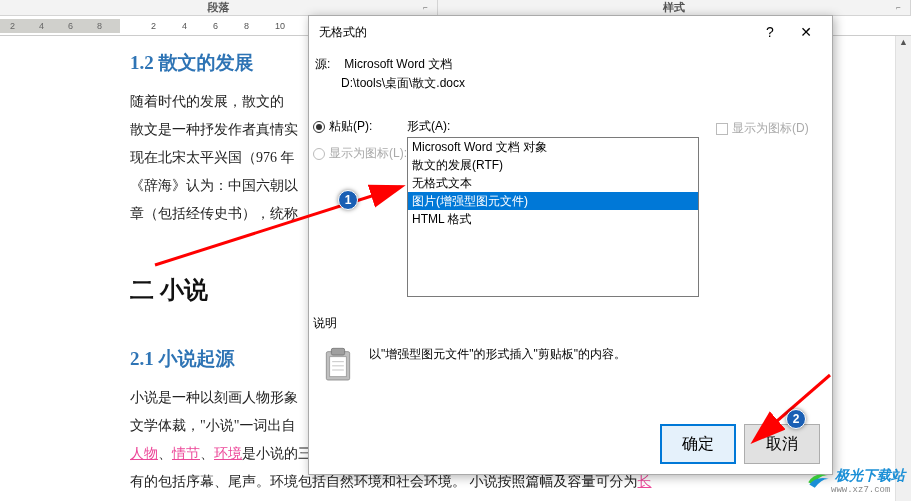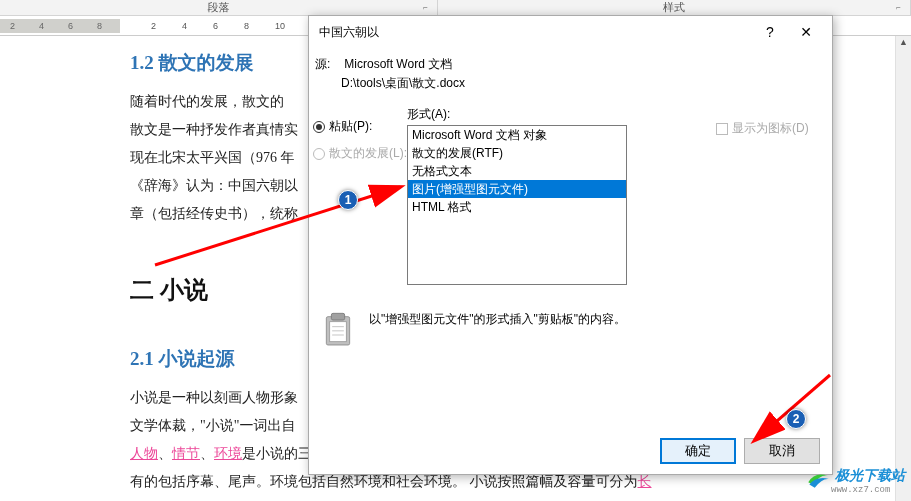--- a/index.html
+++ b/index.html
@@ -1,20 +1,20 @@
 <!DOCTYPE html>
 <html><head>
 <meta charset="utf-8">
 <style>
   * { box-sizing: border-box; margin: 0; padding: 0; }
   body { font-family: "Microsoft YaHei", Arial, sans-serif; font-size: 12px; background: #fff; width: 911px; height: 501px; overflow: hidden; position: relative; }
   
   
   .ribbon { position: absolute; top: 0; left: 0; right: 0; height: 16px; background: #f3f3f3; border-bottom: 1px solid #d4d4d4; display: flex; }
-  .ribbon-group { border-right: 1px solid #d4d4d4; display: flex; align-items: flex-start; justify-content: center; font-size: 11px; color: #555; position: relative; }
+  .ribbon-group { border-right: 1px solid #d4d4d4; display: flex; align-items: flex-start; justify-content: center; font-size: 11px; color: #555; position: relative; font-weight: bold; }
   .ribbon-group-2 { width: 200px; margin-left: 218px; }
   .ribbon-group-3 { flex: 1; }
   .ribbon-corner { position: absolute; right: 4px; bottom: 2px; width: 10px; height: 10px; font-size: 8px; color: #888; }
   
   
   .ruler { position: absolute; top: 16px; left: 0; right: 0; height: 20px; background: #fff; border-bottom: 1px solid #ccc; display: flex; align-items: center; }
   .ruler-dark { position: absolute; left: 0; width: 120px; height: 14px; background: #d0d0cc; top: 3px; display: flex; align-items: center; font-size: 9px; color: #666; padding-left: 10px; }
   .ruler-dark span { margin-right: 12px; }
   .ruler-light { position: absolute; left: 130px; right: 0; height: 14px; top: 3px; display: flex; align-items: center; font-size: 9px; color: #555; padding-left: 8px; }
   .ruler-light span { margin-right: 13px; }
@@ -37,39 +37,39 @@
   .src-label { display: inline-block; width: 26px; }
   
   .paste-area { margin-top: 14px; display: flex; }
   .paste-left { width: 94px; padding-top: 12px; }
   .radio-row { display: flex; align-items: center; margin-bottom: 10px; font-size: 12px; }
   .radio-circle { width: 12px; height: 12px; border: 1px solid #333; border-radius: 50%; margin-right: 4px; display: flex; align-items: center; justify-content: center; }
   .radio-circle.checked::after { content: ""; width: 6px; height: 6px; background: #333; border-radius: 50%; }
   .radio-row.disabled { color: #aaa; }
   .radio-row.disabled .radio-circle { border-color: #bbb; }
 
-  .paste-center { flex: 1; }
+  .paste-center { flex: 1; margin-top: 12px; }
   .form-label { margin-bottom: 2px; }
-  .listbox { border: 1px solid #7a7a7a; width: 220px; height: 160px; background: #fff; overflow: hidden; }
+  .listbox { border: 1px solid #7a7a7a; width: 292px; height: 160px; background: #fff; overflow: hidden; }
   .list-item { padding: 1px 4px; font-size: 12px; line-height: 16px; }
   .list-item.selected { background: #0078d7; color: #fff; }
 
   .paste-right { width: 120px; padding-top: 14px; padding-left: 8px; }
   .checkbox-row { display: flex; align-items: center; color: #aaa; font-size: 12px; }
   .checkbox-box { width: 12px; height: 12px; border: 1px solid #bbb; margin-right: 4px; }
 
   .desc-area { margin-top: 18px; }
   .desc-label { margin-bottom: 6px; }
   .desc-body { display: flex; align-items: flex-start; margin-top: 2px; }
   .clipboard-icon { width: 46px; height: 46px; margin: 4px 8px 0 2px; display:flex; align-items:center; justify-content:center; }
   .clipboard-icon svg { width: 40px; height: 40px; }
   .desc-text { font-size: 12px; padding-top: 8px; }
 
   .dlg-buttons { position: absolute; right: 12px; bottom: 10px; display: flex; }
-  .dlg-btn { width: 76px; height: 26px; margin-left: 8px; background: #e1e1e1; border: 1px solid #adadad; font-size: 13px; display: flex; align-items: center; justify-content: center; }
+  .dlg-btn { width: 76px; height: 40px; margin-left: 8px; background: #e1e1e1; border: 1px solid #adadad; font-size: 16px; display: flex; align-items: center; justify-content: center; }
   .dlg-btn.primary { border: 2px solid #0078d7; background: #e5f1fb; }
 
   
   .badge { position: absolute; width: 20px; height: 20px; border-radius: 50%; background: #1a5fb4; color: #fff; border: 1px solid #fff; display: flex; align-items: center; justify-content: center; font-size: 12px; font-weight: bold; box-shadow: 0 0 4px rgba(0,0,0,0.5); z-index: 50; }
   .arrow-svg { position: absolute; z-index: 40; pointer-events: none; }
   
   
   .watermark { position: absolute; right: 6px; bottom: 6px; display: flex; align-items: center; }
   .wm-text { color: #1b8fd6; font-style: italic; font-size: 14px; margin-left: 4px; font-weight: bold; }
   .wm-sub { color: #888; font-size: 9px; display:block; font-style: normal; font-weight: normal; font-family: Liberation Mono, monospace; }
@@ -137,40 +137,40 @@
     <span>有的包括序幕、尾声。环境包括自然环境和社会环境。 小说按照篇幅及容量可分为</span><span class="doc-link">长</span>
   </div>
 </div>
 
 <div class="right-scroll">
   <div class="arrow">▲</div>
 </div>
 
 <div class="dialog">
   <div class="dlg-title">
-    <span class="dlg-title-text">中国六朝以</span>
+    <span class="dlg-title-text">无格式的</span>
     <span class="dlg-help">?</span>
     <span class="dlg-close">✕</span>
   </div>
   <div class="dlg-body">
     <div class="src-row">
       <span class="src-label">源:</span>
       <span>Microsoft Word 文档</span>
     </div>
     <div class="src-row" style="padding-left:28px;">D:\tools\桌面\散文.docx</div>
 
     <div class="paste-area">
       <div class="paste-left">
         <div class="radio-row">
           <span class="radio-circle checked"></span>
           <span>粘贴(P):</span>
         </div>
         <div class="radio-row disabled">
           <span class="radio-circle"></span>
-          <span>散文的发展(L):</span>
+          <span>显示为图标(L):</span>
         </div>
       </div>
       <div class="paste-center">
         <div class="form-label">
           <span>形式(A):</span>
         </div>
         <div class="listbox">
           <div class="list-item">Microsoft Word 文档 对象</div>
           <div class="list-item">散文的发展(RTF)</div>
           <div class="list-item">无格式文本</div>
@@ -180,20 +180,21 @@
       </div>
       <div class="paste-right">
         <div class="checkbox-row">
           <span class="checkbox-box"></span>
           <span>显示为图标(D)</span>
         </div>
       </div>
     </div>
 
     <div class="desc-area">
+      <div class="desc-label">说明</div>
       <div class="desc-body">
         <div class="clipboard-icon">
           <svg viewBox="0 0 48 48">
               <rect x="10" y="8" width="28" height="34" rx="2" fill="#bfbfbf" stroke="#888"></rect>
               <rect x="16" y="4" width="16" height="8" rx="2" fill="#a0a0a0" stroke="#777"></rect>
               <rect x="14" y="14" width="20" height="24" fill="#fff" stroke="#999"></rect>
               <line x1="17" y1="20" x2="31" y2="20" stroke="#bbb"></line>
               <line x1="17" y1="25" x2="31" y2="25" stroke="#bbb"></line>
               <line x1="17" y1="30" x2="31" y2="30" stroke="#bbb"></line>
             </svg>

